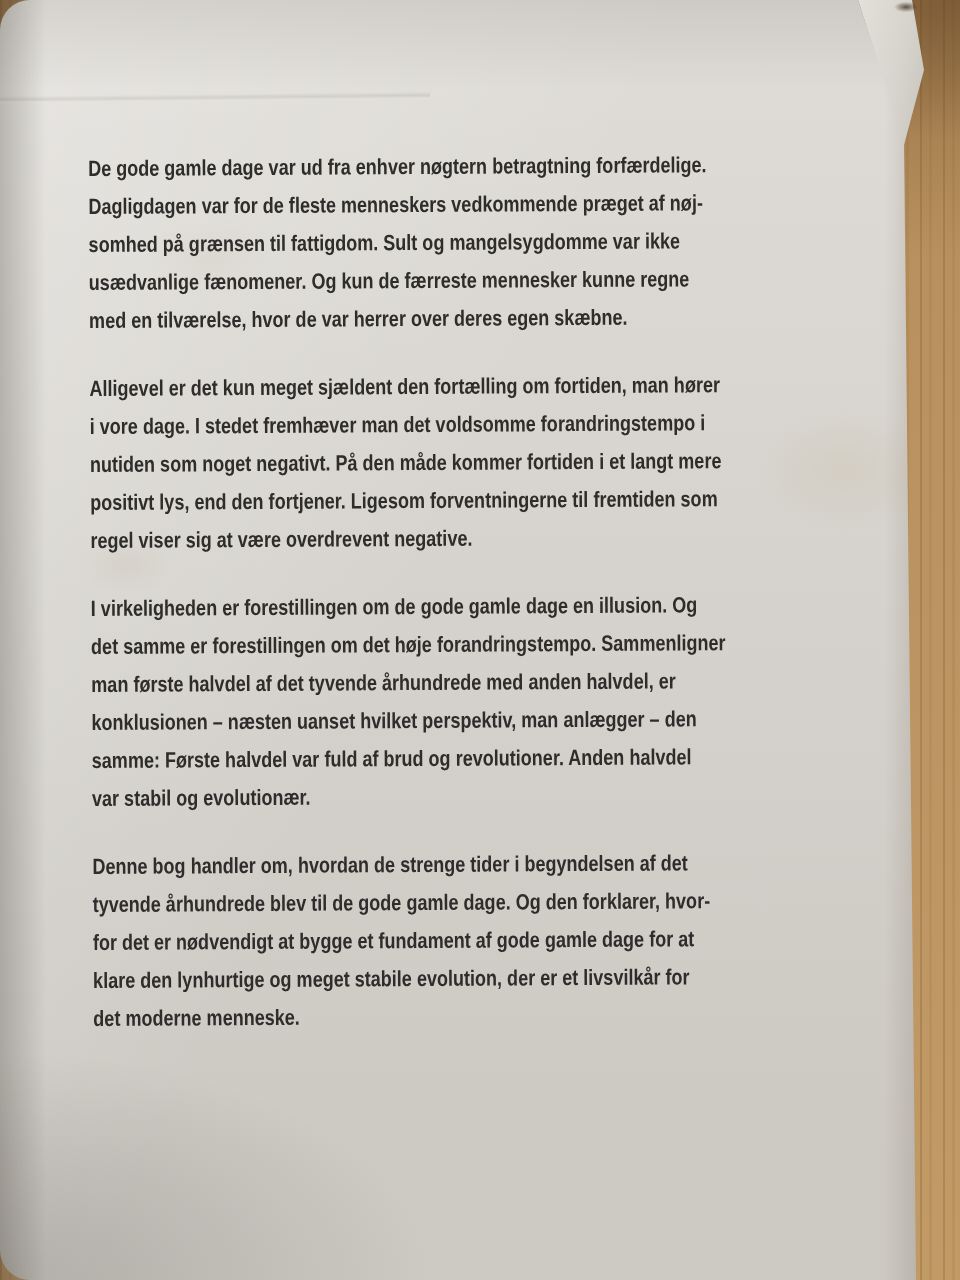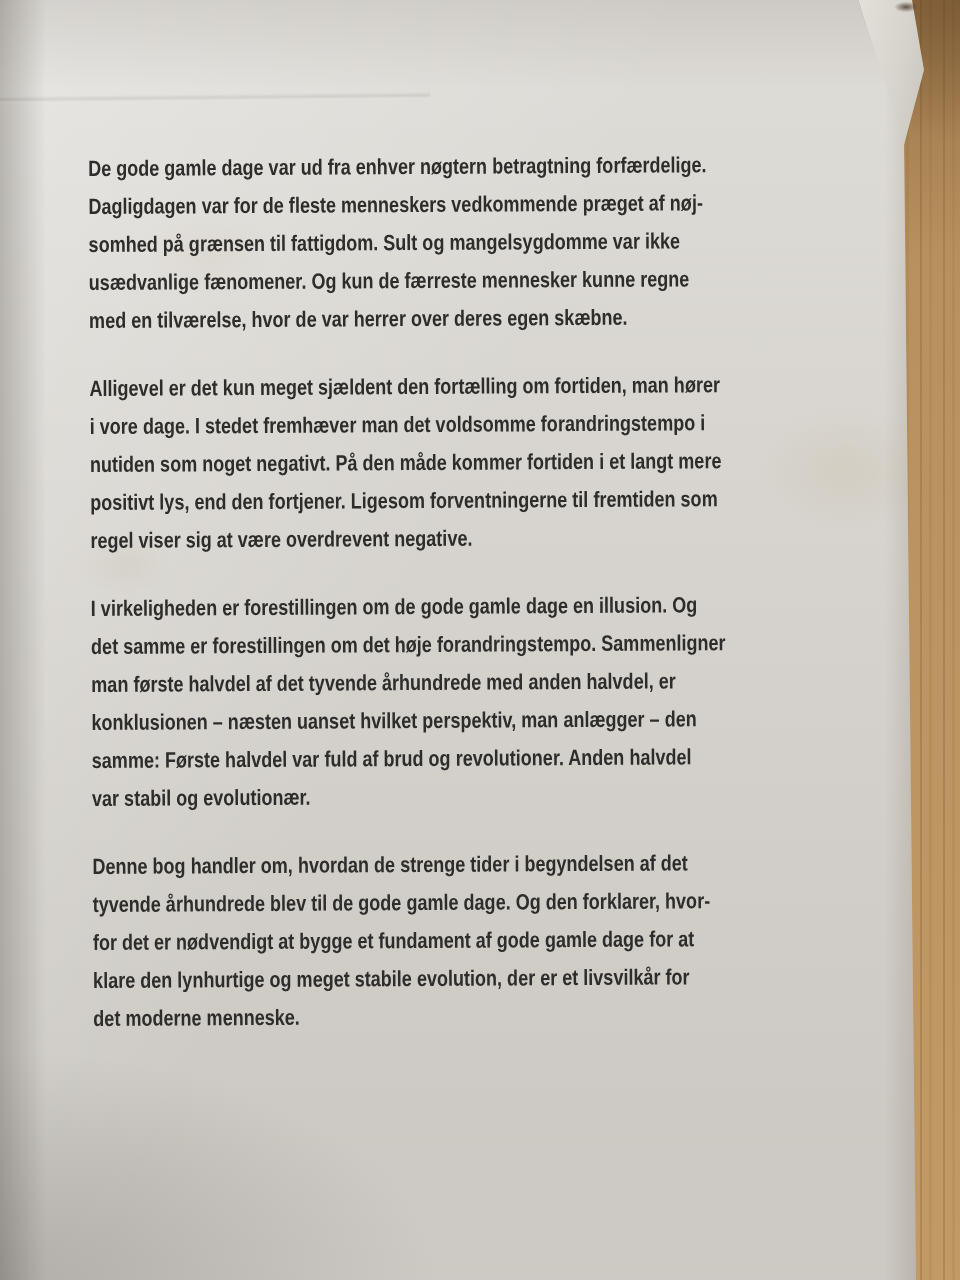--- a/index.html
+++ b/index.html
@@ -40,20 +40,21 @@
   .book-page {
     position: absolute; inset: 0;
     clip-path: polygon(0 0, 858px 0, 904px 140px, 916px 1280px, 0 1280px);
     background:
       radial-gradient(130px 90px at 845px 470px, rgba(175,145,85,0.10), transparent 70%),
       radial-gradient(90px 60px at 210px 255px, rgba(160,130,80,0.06), transparent 70%),
       radial-gradient(70px 45px at 125px 565px, rgba(160,130,80,0.08), transparent 70%),
       linear-gradient(115deg, rgba(255,255,255,0.28) 0%, rgba(255,255,255,0) 45%),
       linear-gradient(to bottom, rgba(255,255,255,0.16), rgba(40,35,30,0.07) 90%),
       var(--paper, #d9d6d0);
+    border-radius: 30px;
   }
   .shade-left {
     position: absolute; top: 0; left: 0; width: 46px; height: 1280px;
     background: linear-gradient(to right, rgba(55,48,40,0.26), rgba(55,48,40,0));
   }
   .shade-right-edge {
     position: absolute; top: 0; right: 30px; width: 46px; height: 1280px;
     background: linear-gradient(to left, rgba(90,70,45,0.22), rgba(90,70,45,0));
   }
   .shade-bottom-left {

